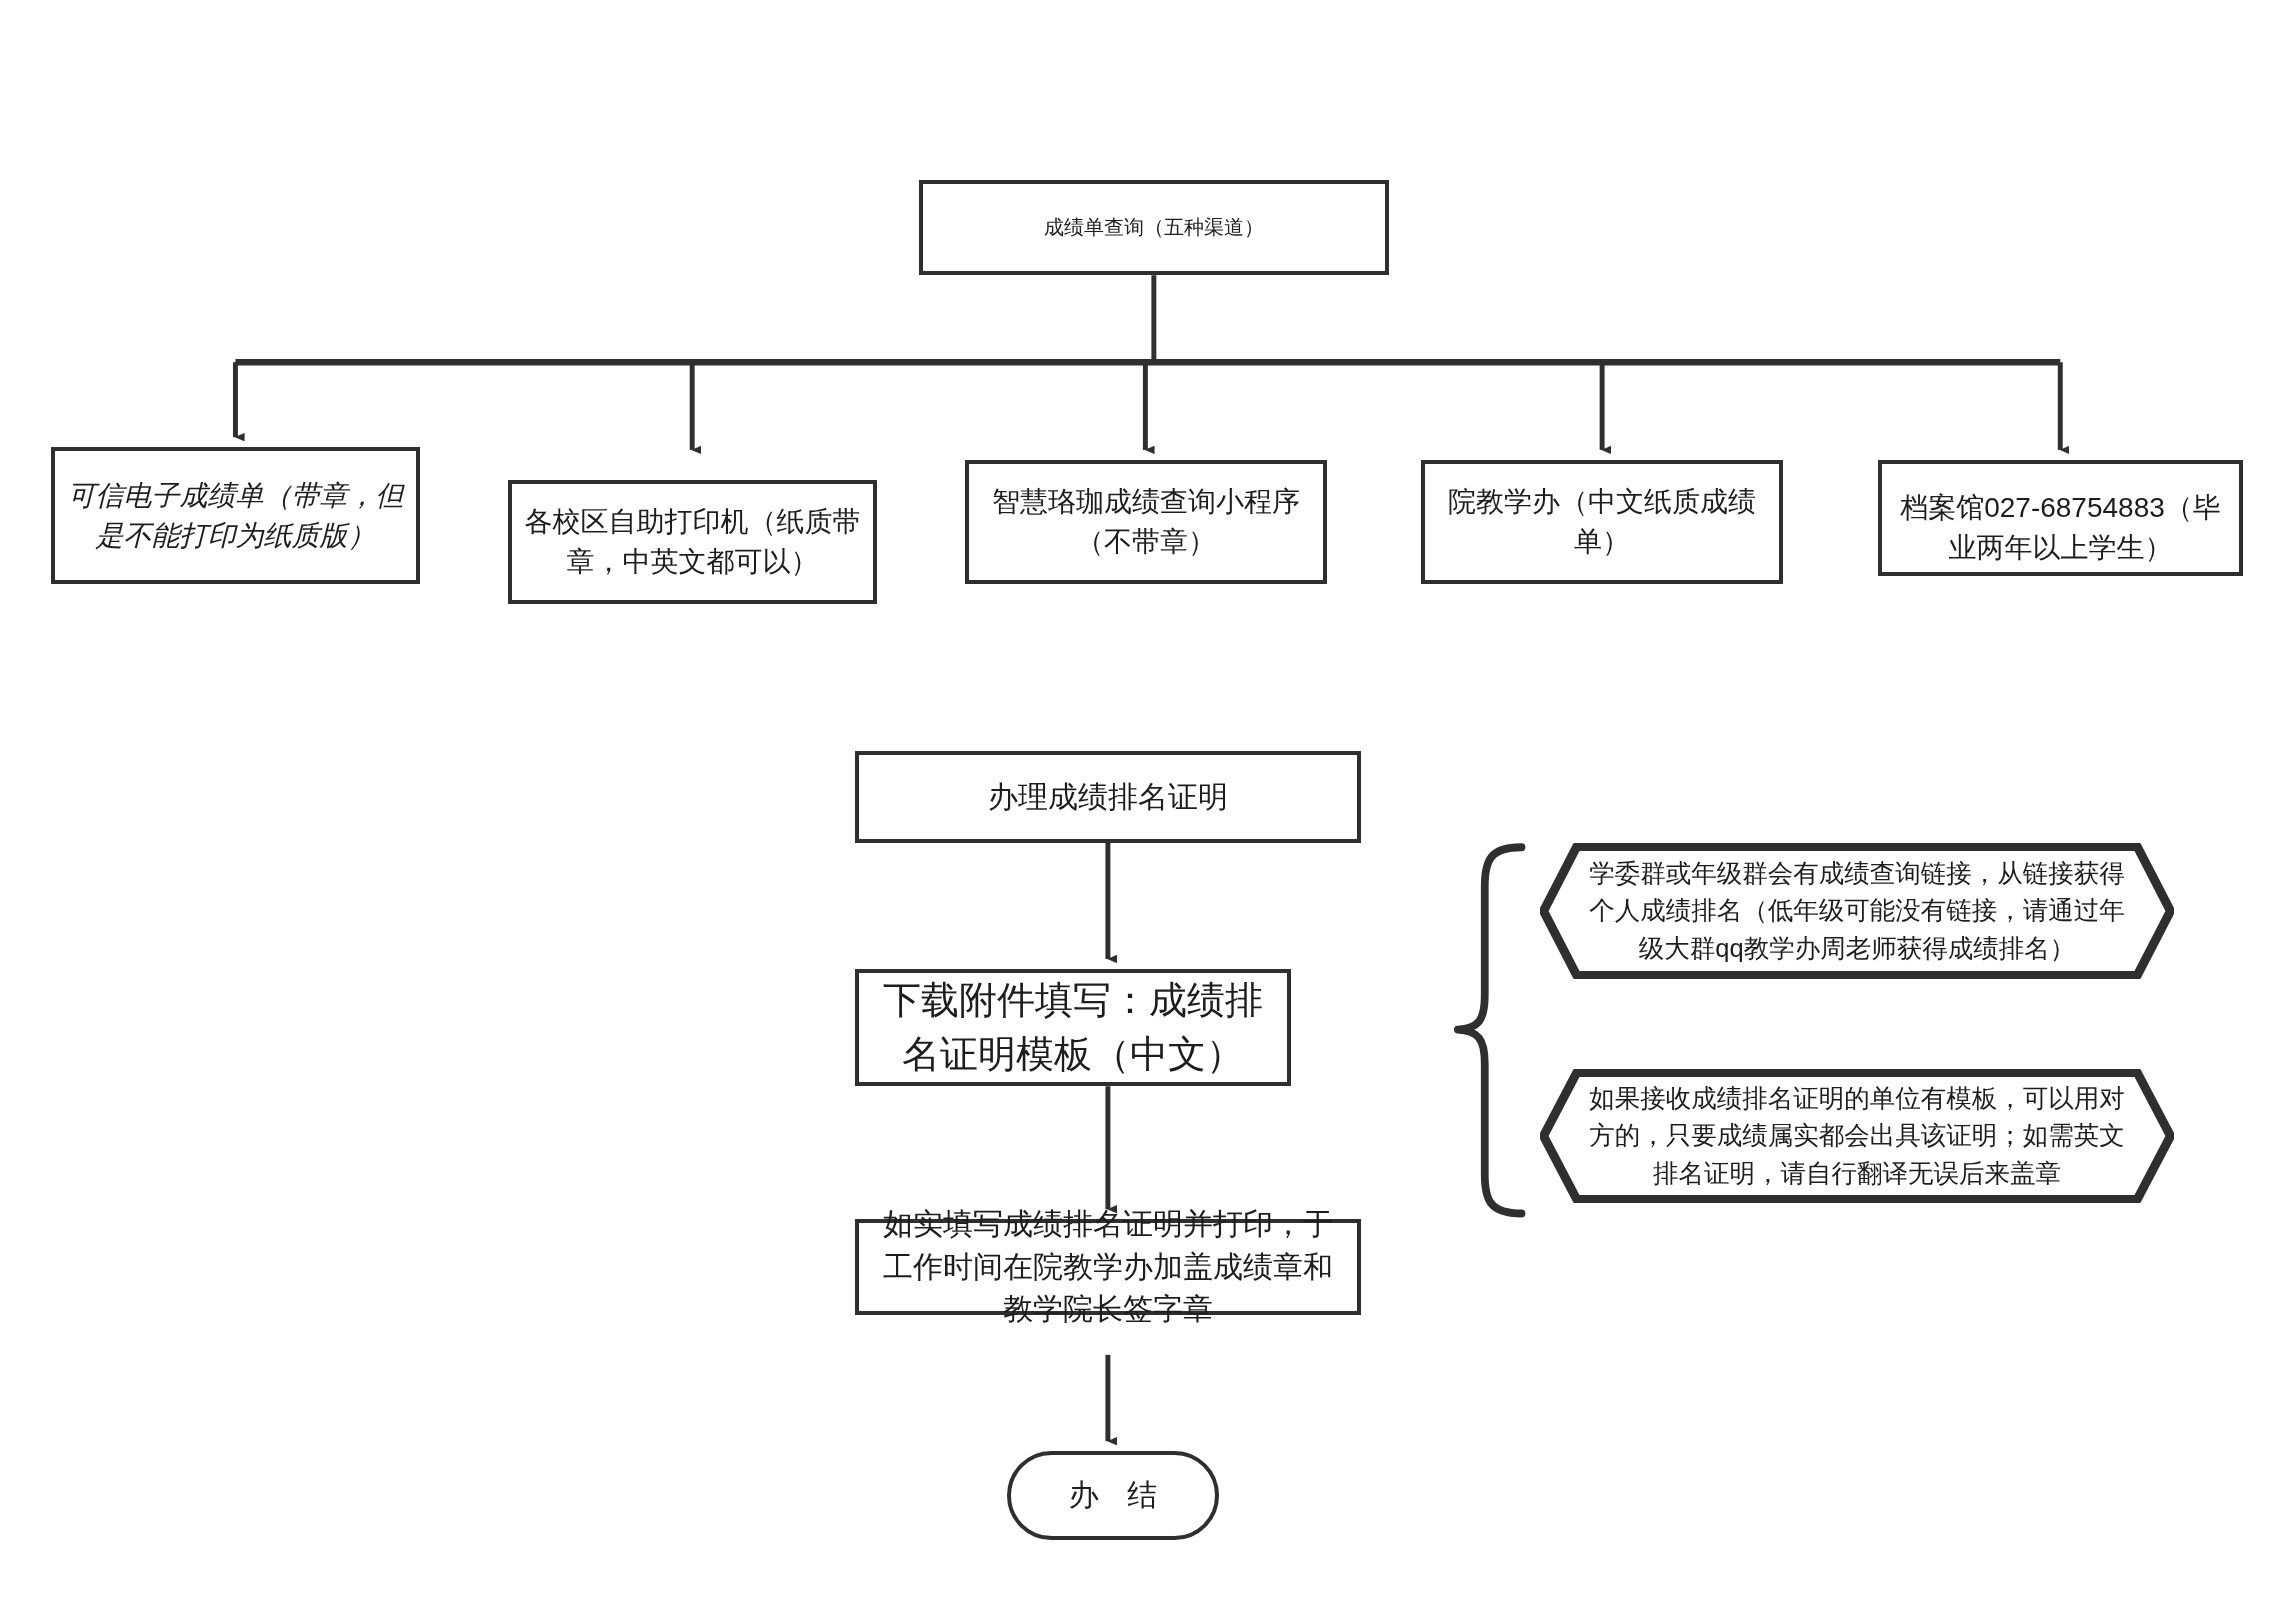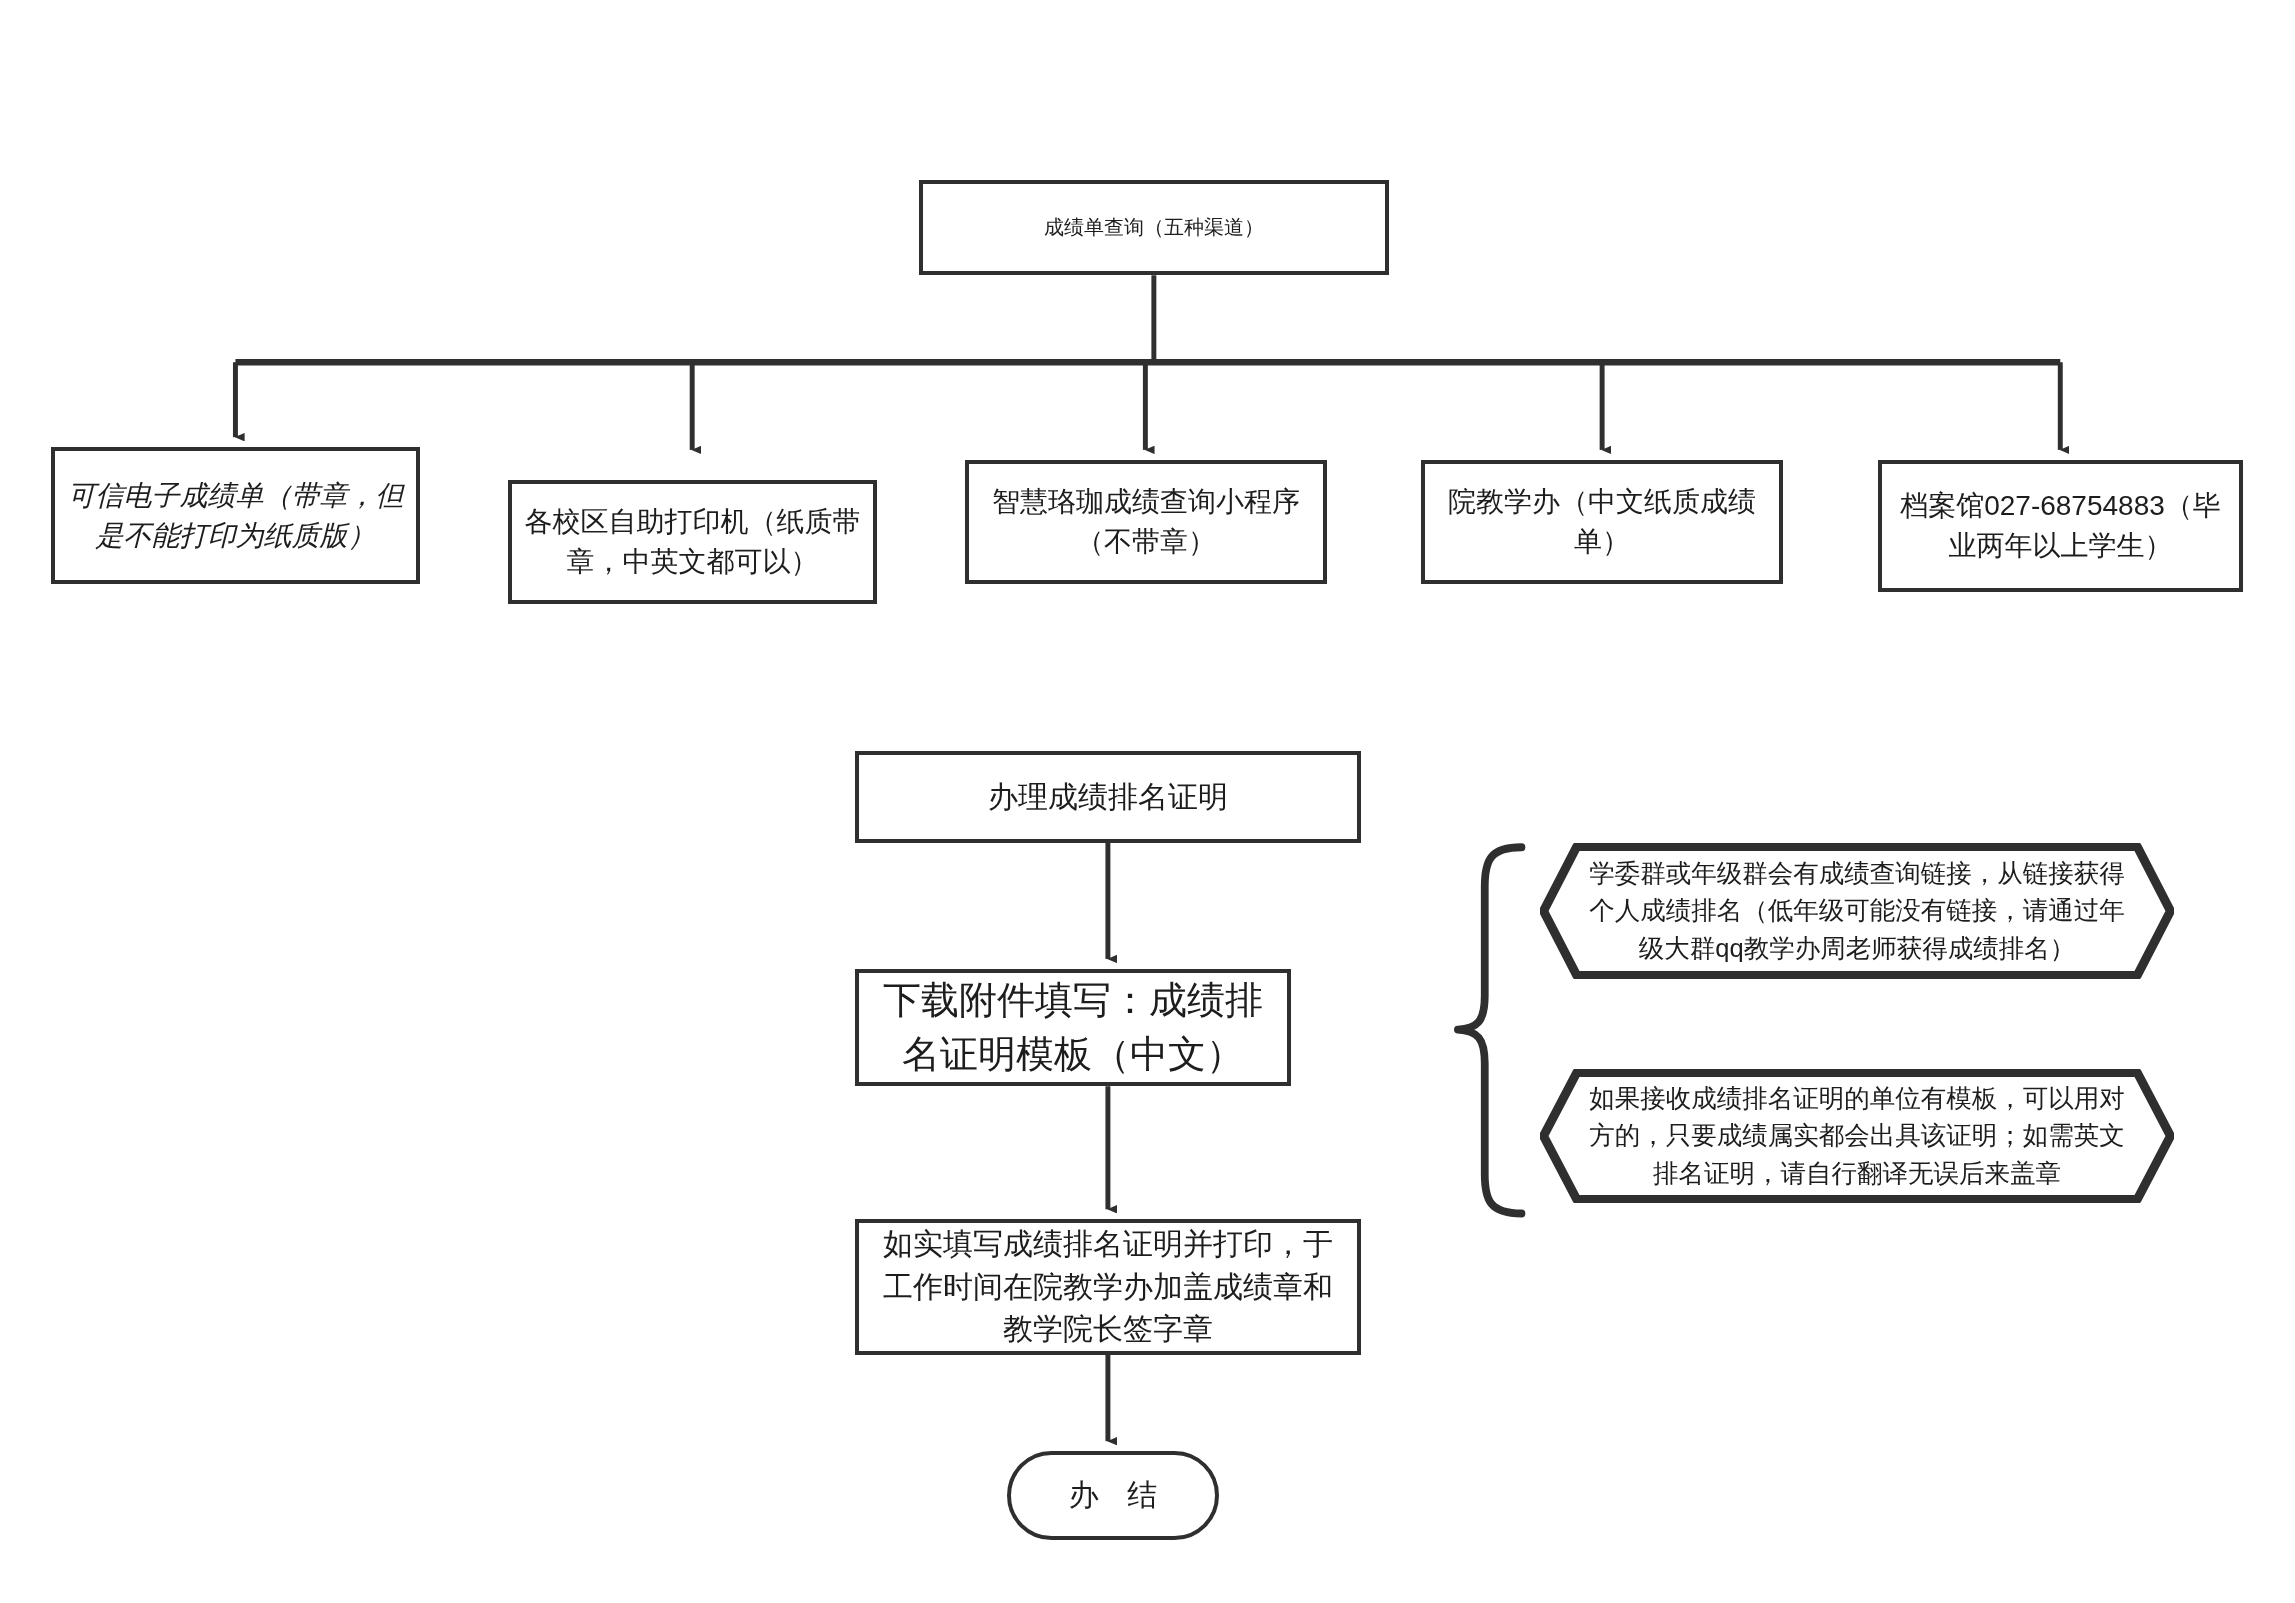--- a/index.html
+++ b/index.html
@@ -40,26 +40,26 @@
     text-indent:.34em;
   }
   .node .txt{display:block;width:100%;}
 
   
   #n-root{left:919px;top:180px;width:470px;height:95px;font-size:20px;}
   #n-ch0{left:51px; top:447px; width:369px; height:137px; font-size:28px;font-style:italic;}
   #n-ch1{left:508px; top:480px; width:369px; height:124px; font-size:28px;}
   #n-ch2{left:965px;top:460px; width:362px; height:124px; font-size:28px;}
   #n-ch3{left:1421px;top:460px; width:362px; height:124px; font-size:28px;}
-  #n-ch4{left:1878px;top:460px; width:365px; height:132px; font-size:28px;}
+  #n-ch4{left:1878px;top:460px; width:365px; height:116px; font-size:28px;align-items:flex-end;}
 
   
   #n-s0{left:855px;top:751px;width:506px;height:92px;font-size:30px;}
   #n-s1{left:855px;top:969px;width:436px;height:117px;font-size:38px;}
-  #n-s2{left:855px;top:1219px;width:506px;height:136px;font-size:30px;}
+  #n-s2{left:855px;top:1219px;width:506px;height:96px;font-size:30px;}
   #n-s3{left:1007px;top:1451px;width:212px;height:89px;font-size:30px;}
 
   
   .callout{
     position:absolute;
     z-index:3;
     display:flex;
     align-items:center;
     justify-content:center;
   }

